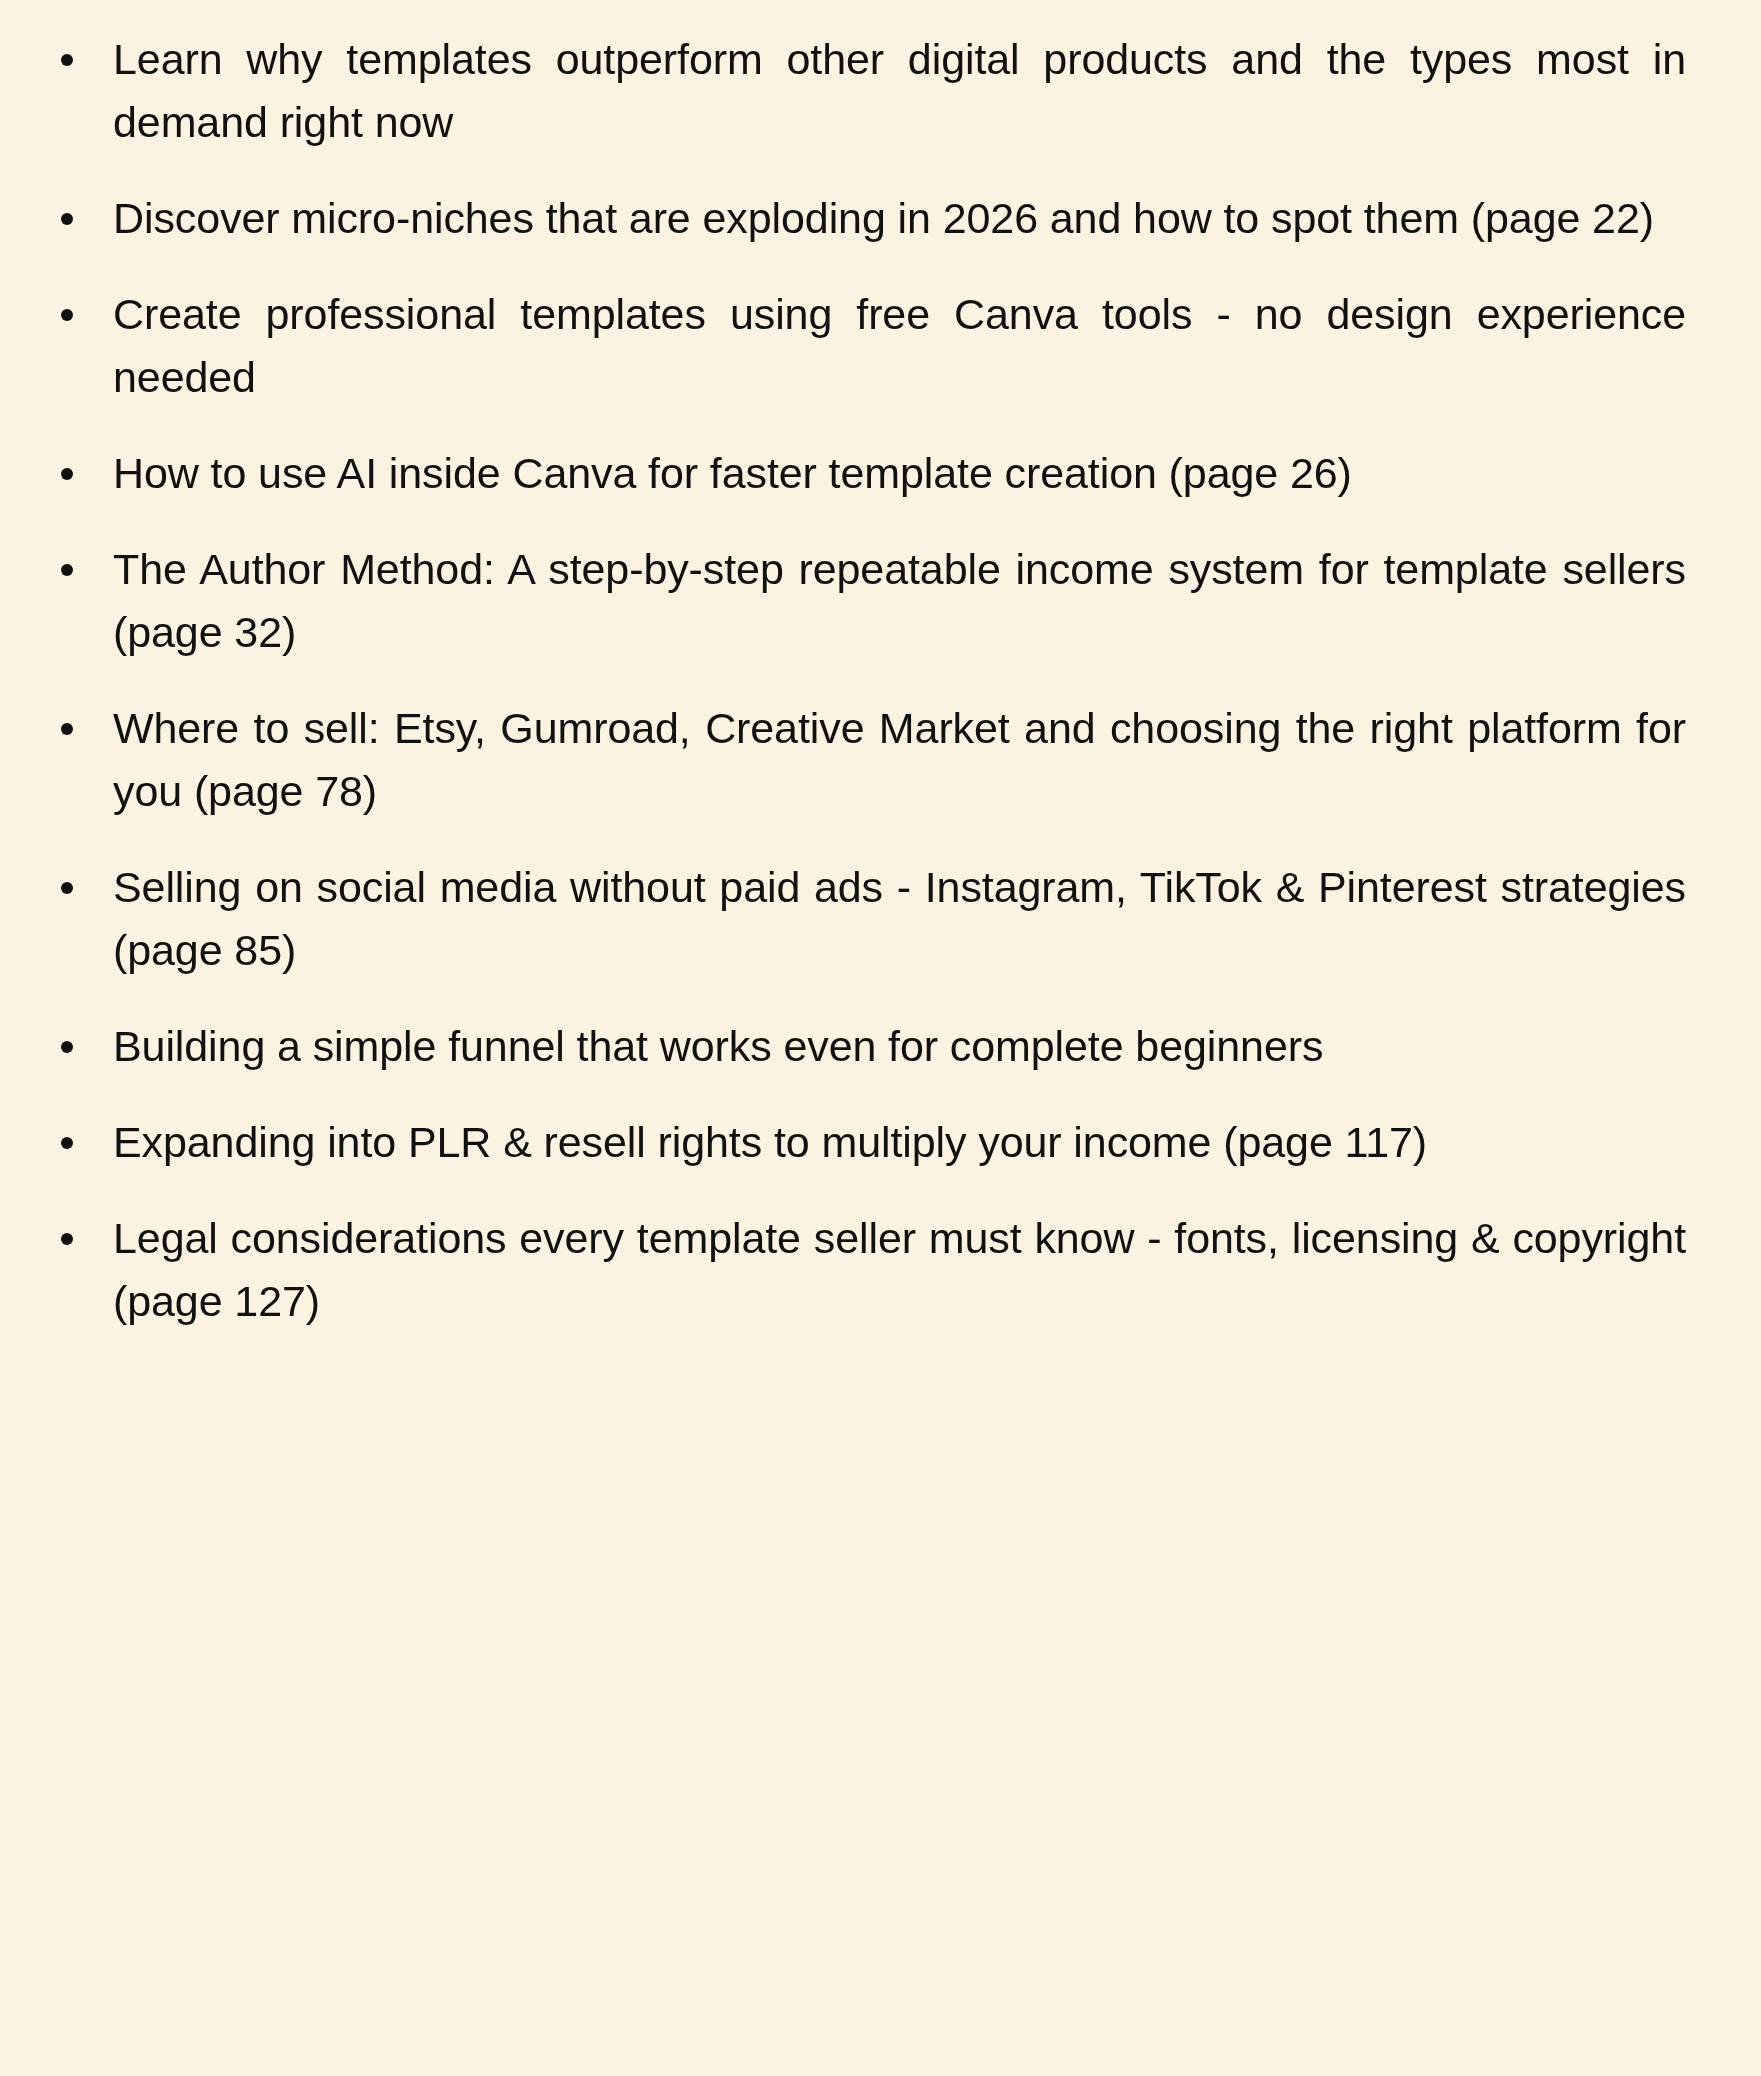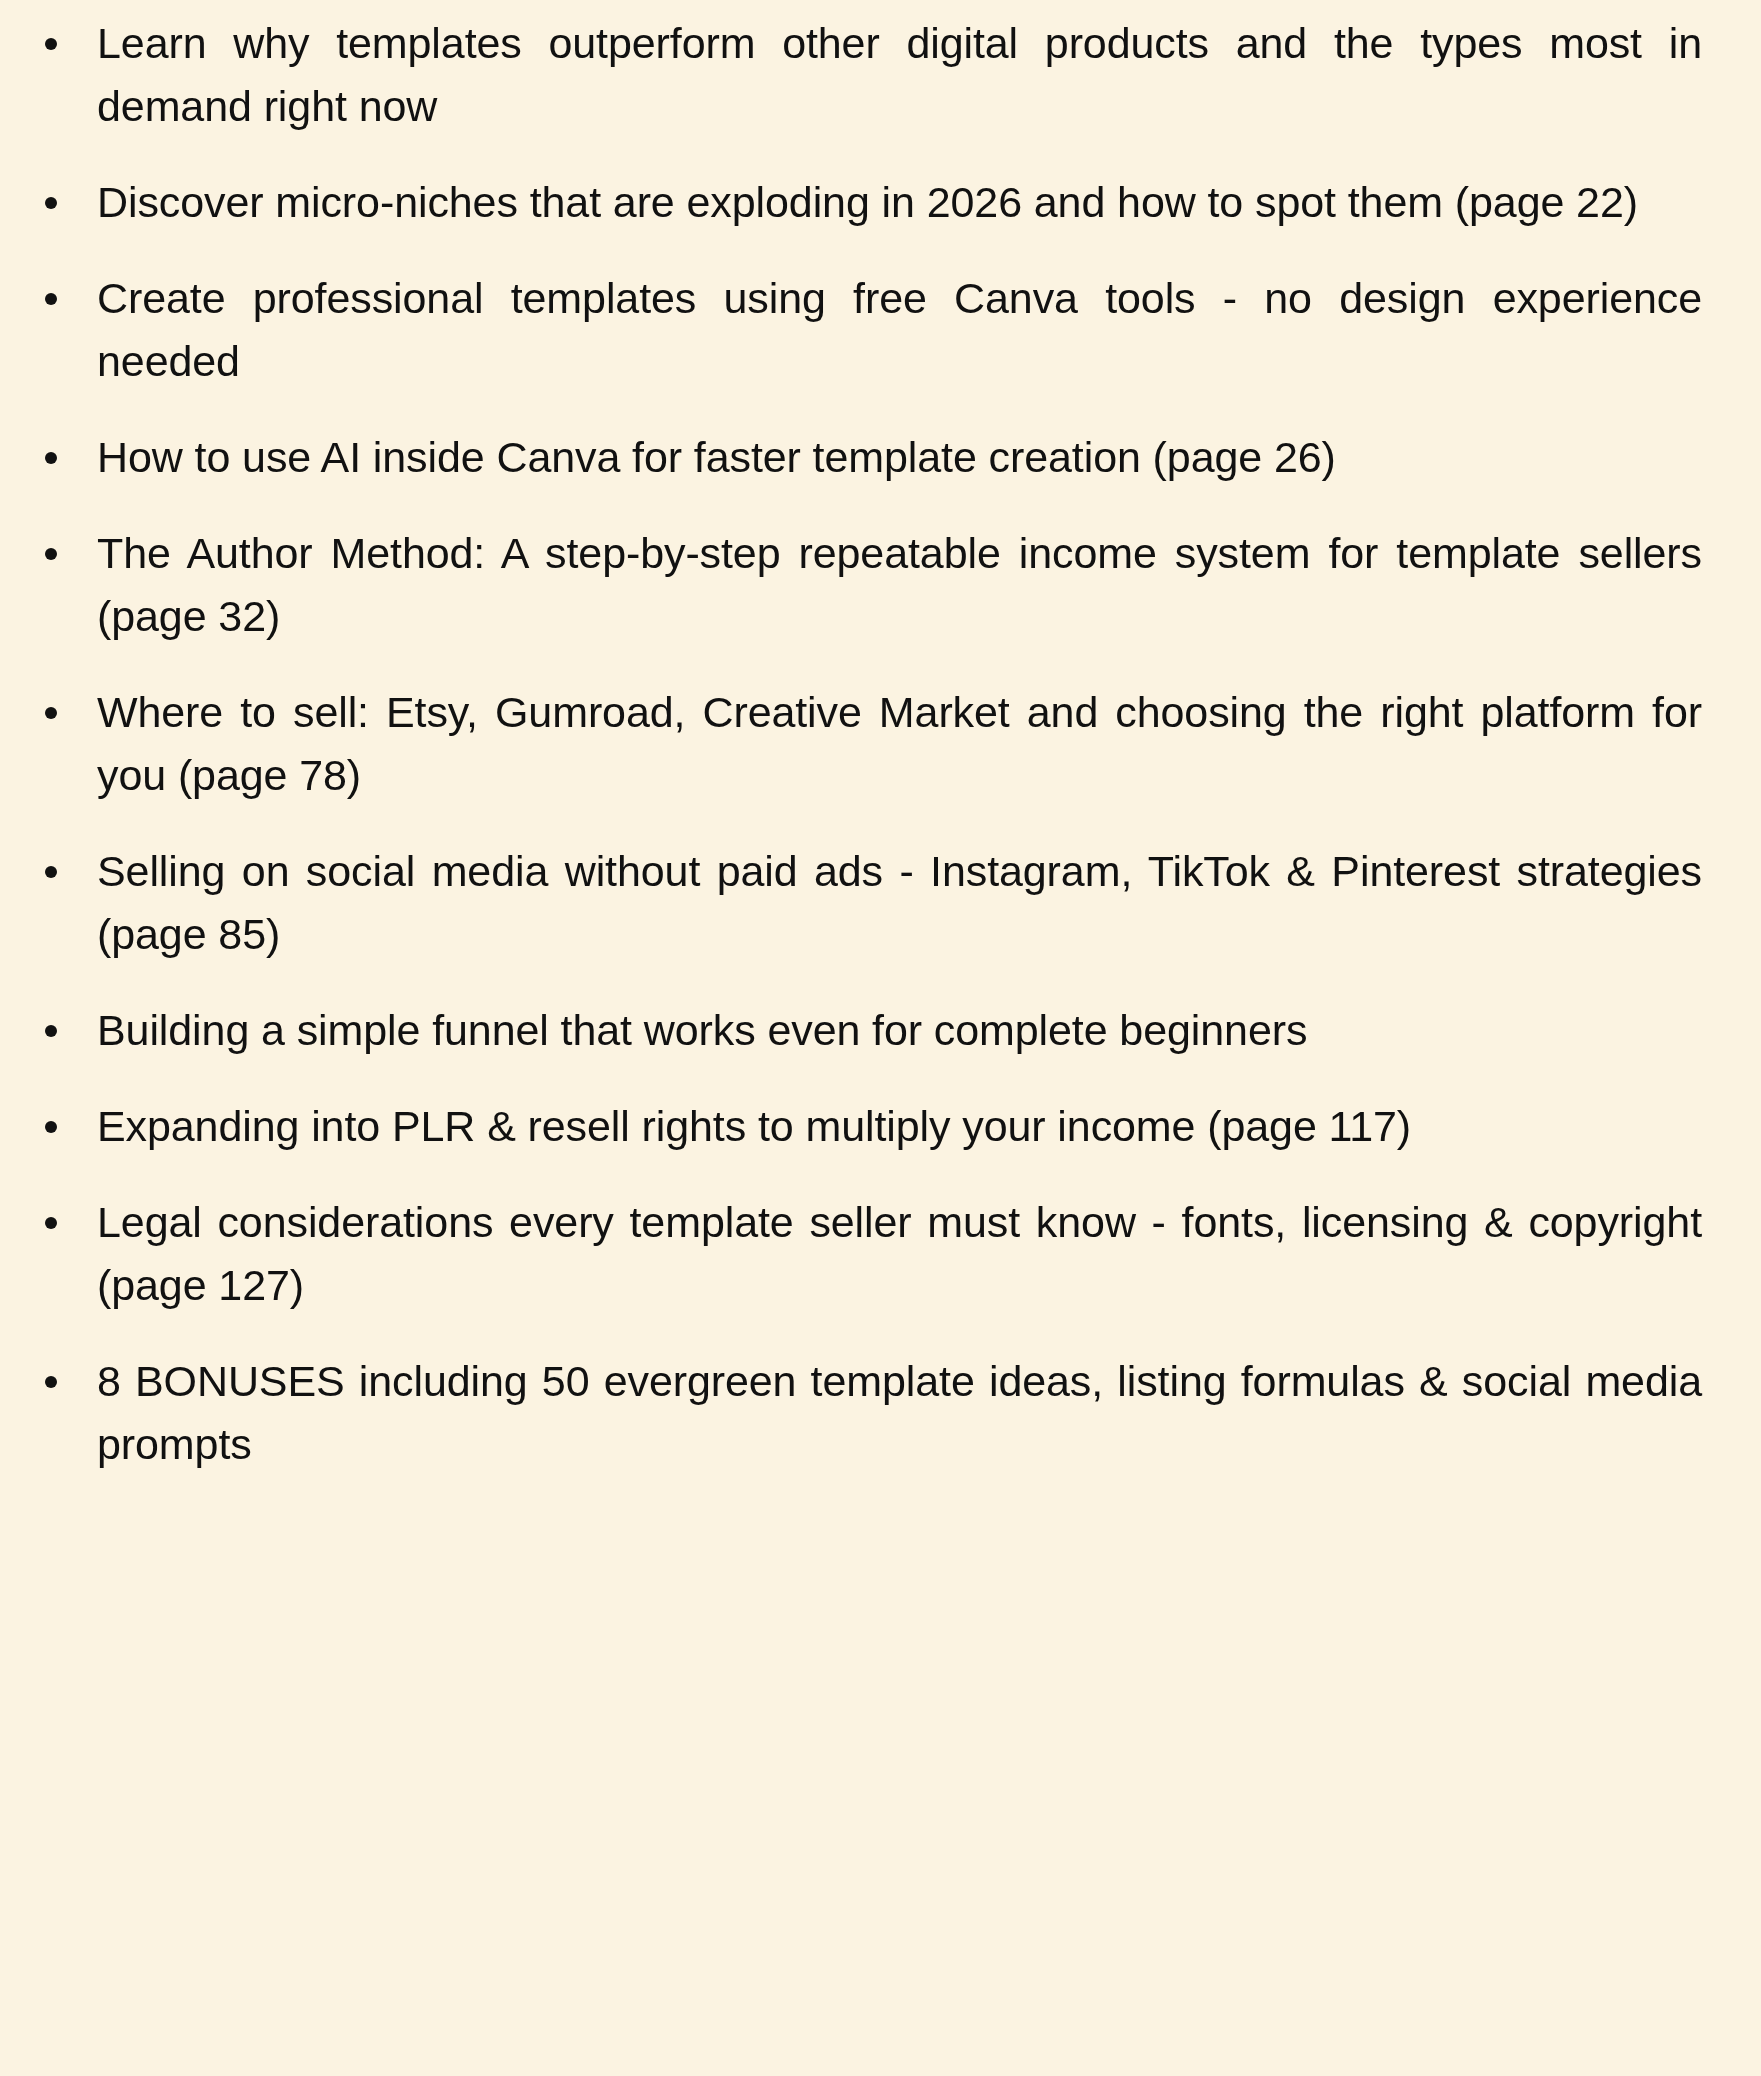--- a/index.html
+++ b/index.html
@@ -20,21 +20,21 @@
     position: relative;
     width: 1762px;
     height: 2077px;
     background: #fbf3e1;
     box-sizing: border-box;
     padding: 0;
   }
 
   .bullet-list {
     list-style: none;
-    margin: 0;
+    margin: 16px;
     padding: 12px;
   }
 
   .bullet-item {
     position: relative;
     margin: 0 0 33px 0;
     padding: 0 48px 0 85px;
     text-align: justify;
     text-justify: inter-word;
     font-size: 43px;
@@ -117,20 +117,16 @@
     <li class="bullet-item ragged-last">
       <span class="bullet-marker"></span>
       <span class="bullet-text">Expanding into PLR &amp; resell rights to multiply your income (page 117)</span>
     </li>
 
     <li class="bullet-item ragged-last">
       <span class="bullet-marker"></span>
       <span class="bullet-text">Legal considerations every template seller must know - fonts, licensing &amp; copyright (page 127)</span>
     </li>
 
-    <li class="bullet-item ragged-last">
-      <span class="bullet-marker"></span>
-      <span class="bullet-text">8 BONUSES including 50 evergreen template ideas, listing formulas &amp; social media prompts</span>
-    </li>
 
   </ul>
 </div>
 
 
 </body></html>

